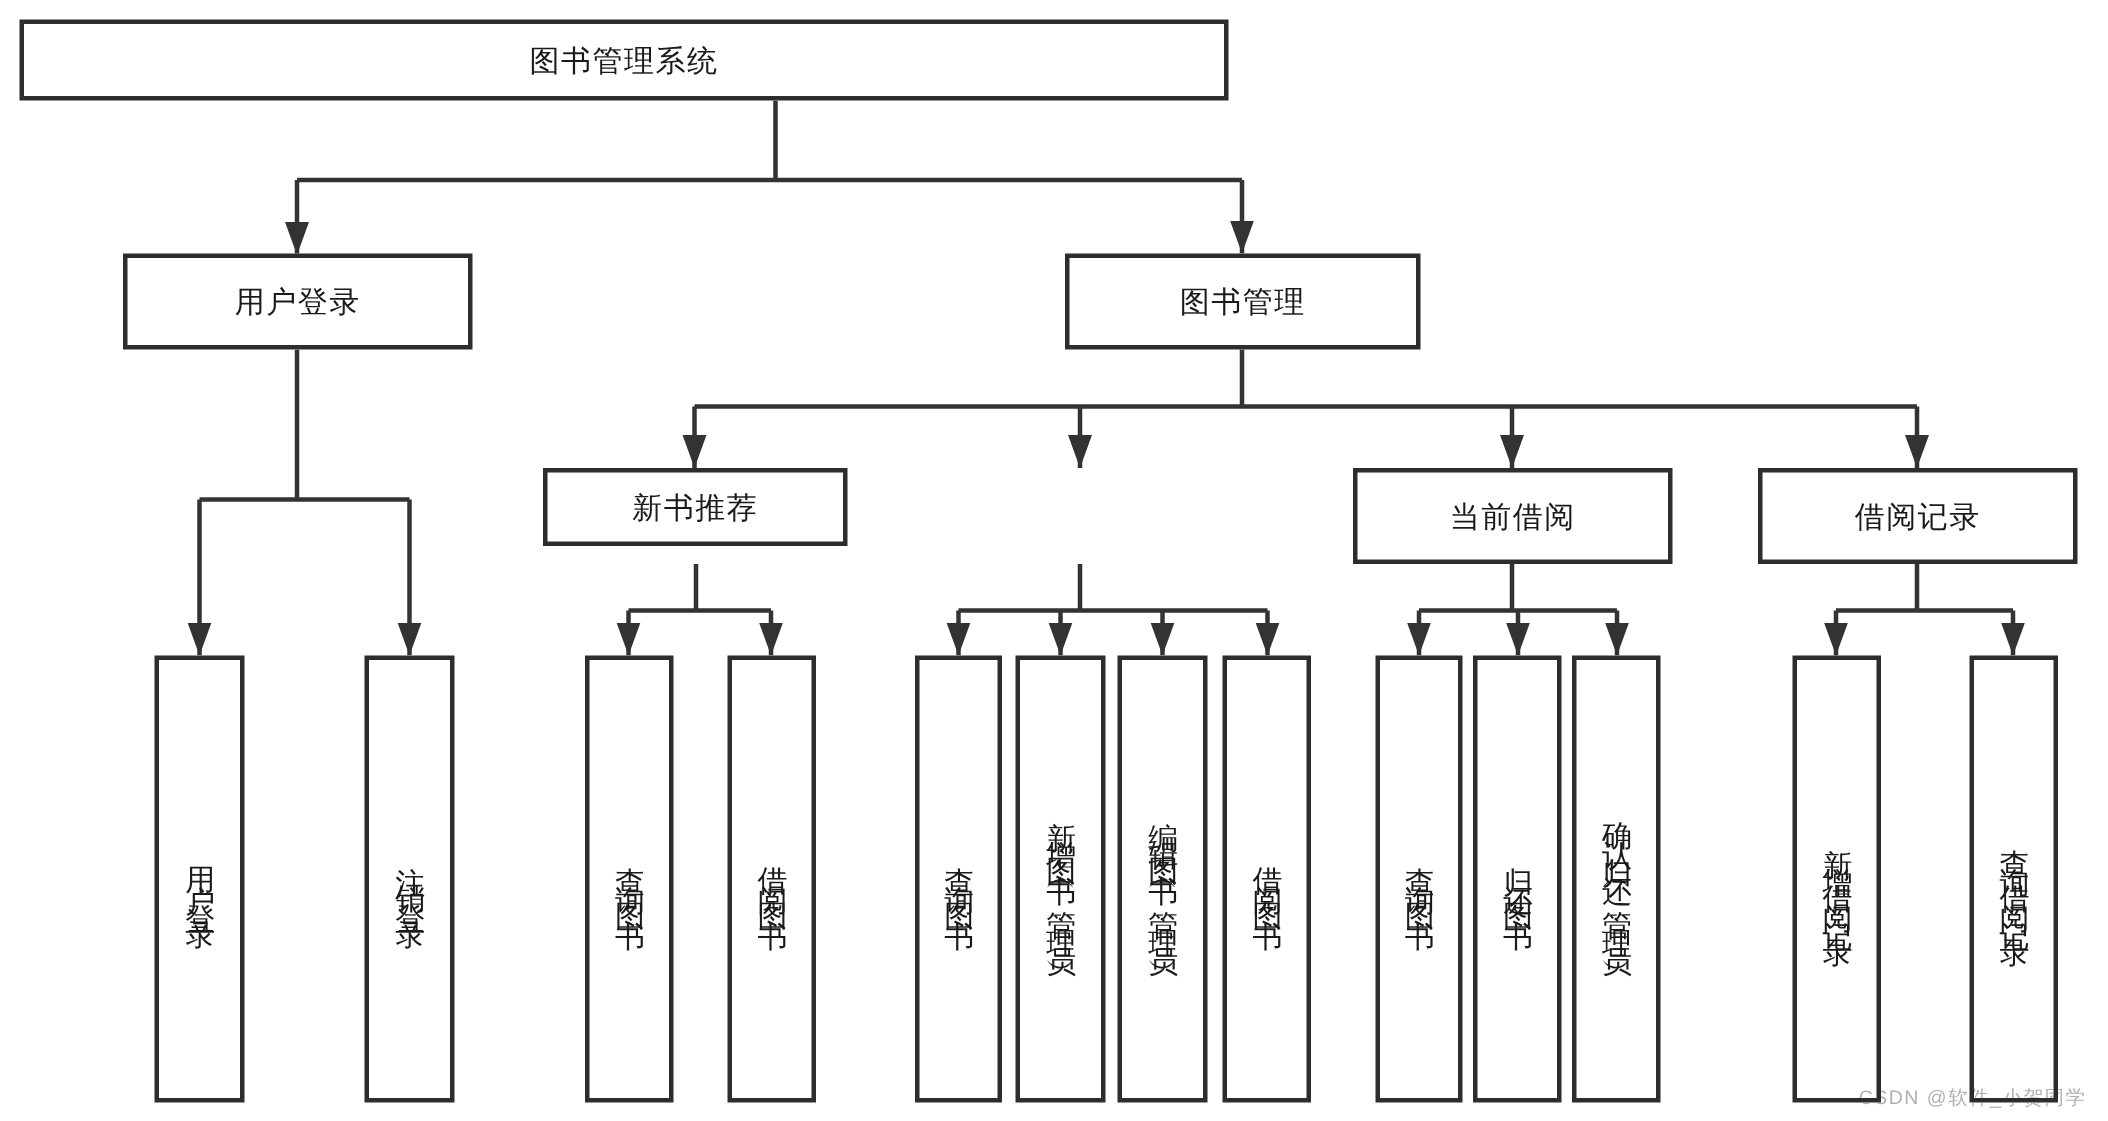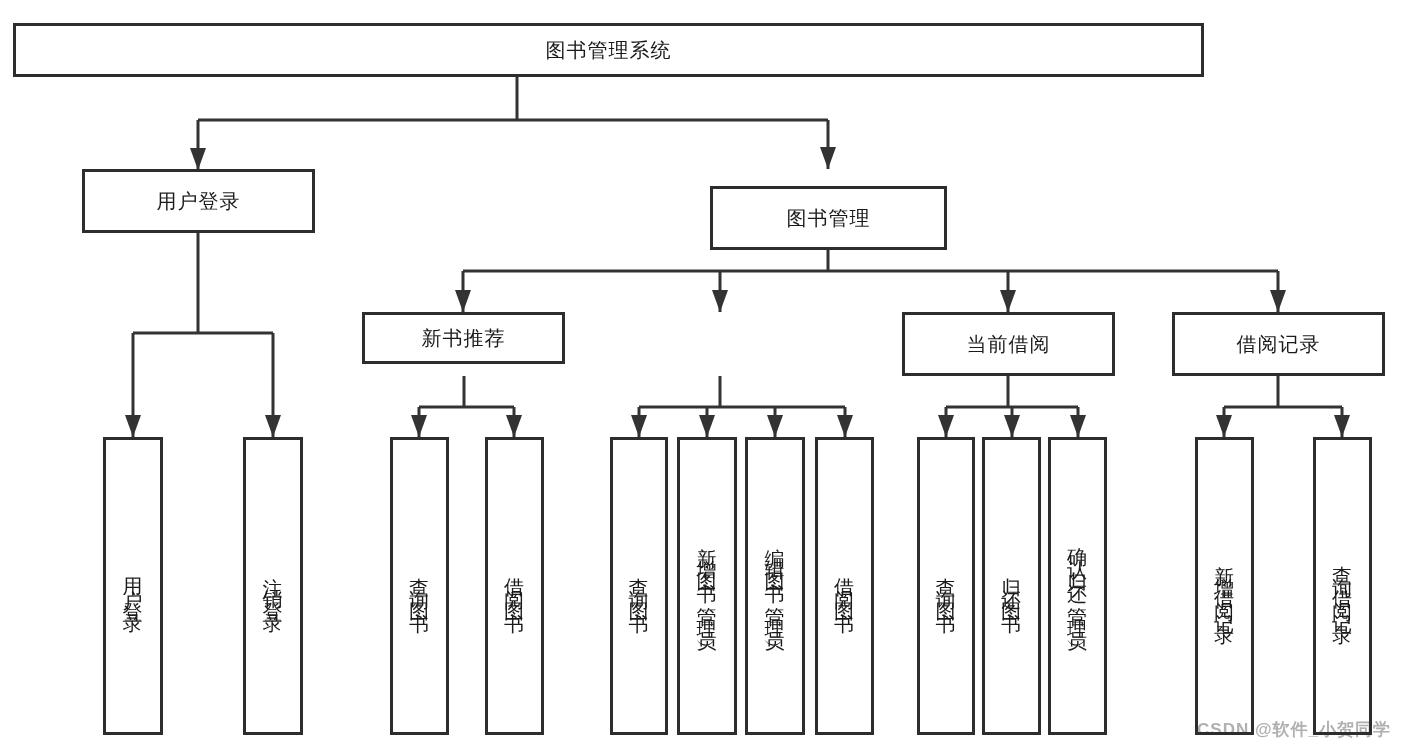--- a/index.html
+++ b/index.html
@@ -14,23 +14,22 @@
     display:flex;align-items:center;justify-content:center;
     color:#1a1a1a;
   }
   .hbox{font-size:20px;letter-spacing:1px;white-space:nowrap;}
   .vbox{
     writing-mode:vertical-rl;text-orientation:mixed;
     font-size:20px;letter-spacing:12px;line-height:1;
   }
   .watermark{
     position:absolute;z-index:3;right:14px;bottom:6px;
-    font-size:17px;color:#b0b0b0;letter-spacing:1px;white-space:nowrap;
+    font-size:13px;color:#b0b0b0;letter-spacing:1px;white-space:nowrap;
     mix-blend-mode:darken;
-    font-weight:bold;
   }
 </style>
 </head>
 <body>
 
 <div class="canvas">
 
   <svg class="wires" width="1405" height="747" viewBox="0 0 1405 747">
     <defs>
       <marker id="ah" markerUnits="userSpaceOnUse" markerWidth="20" markerHeight="26" refX="10" refY="22" orient="0">
@@ -67,24 +66,24 @@
       <path d="M946,407 V437" marker-end="url(#ah)"></path>
       <path d="M1012,407 V437" marker-end="url(#ah)"></path>
       <path d="M1078,407 V437" marker-end="url(#ah)"></path>
 
       <path d="M1278,376 V407 M1224,407 H1342"></path>
       <path d="M1224,407 V437" marker-end="url(#ah)"></path>
       <path d="M1342,407 V437" marker-end="url(#ah)"></path>
     </g>
   </svg>
 
-  <div class="node hbox" style="left:13px;top:23px;width:1191px;height:54px">图书管理系统</div>
+  <div class="node hbox" style="left:13px;top:13px;width:806px;height:54px">图书管理系统</div>
 
   <div class="node hbox" style="left:82px;top:169px;width:233px;height:64px">用户登录</div>
-  <div class="node hbox" style="left:710px;top:186px;width:237px;height:64px">图书管理</div>
+  <div class="node hbox" style="left:710px;top:169px;width:237px;height:64px">图书管理</div>
 
   <div class="node hbox" style="left:362px;top:312px;width:203px;height:52px">新书推荐</div>
   <div class="node hbox" style="left:902px;top:312px;width:213px;height:64px">当前借阅</div>
   <div class="node hbox" style="left:1172px;top:312px;width:213px;height:64px">借阅记录</div>
 
   <div class="node vbox" style="left:103px;top:437px;width:60px;height:298px">用户登录</div>
   <div class="node vbox" style="left:243px;top:437px;width:60px;height:298px">注销登录</div>
 
   <div class="node vbox" style="left:390px;top:437px;width:59px;height:298px">查询图书</div>
   <div class="node vbox" style="left:485px;top:437px;width:59px;height:298px">借阅图书</div>

